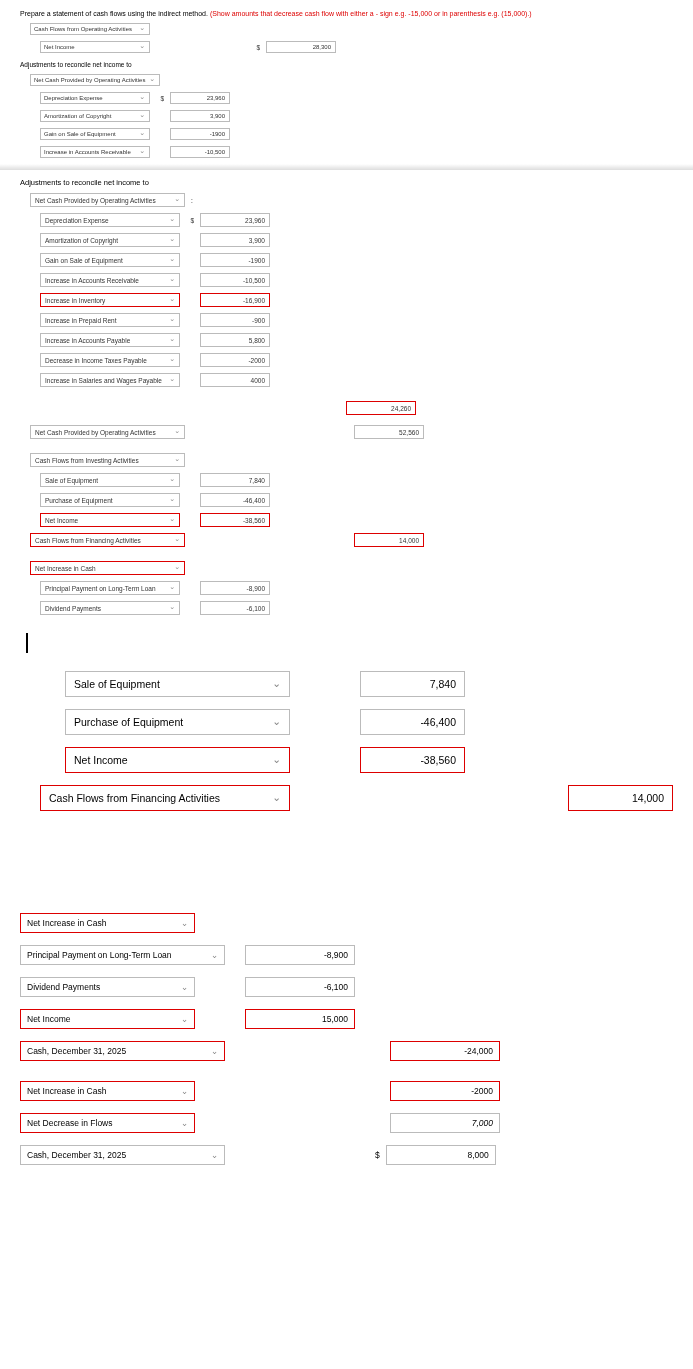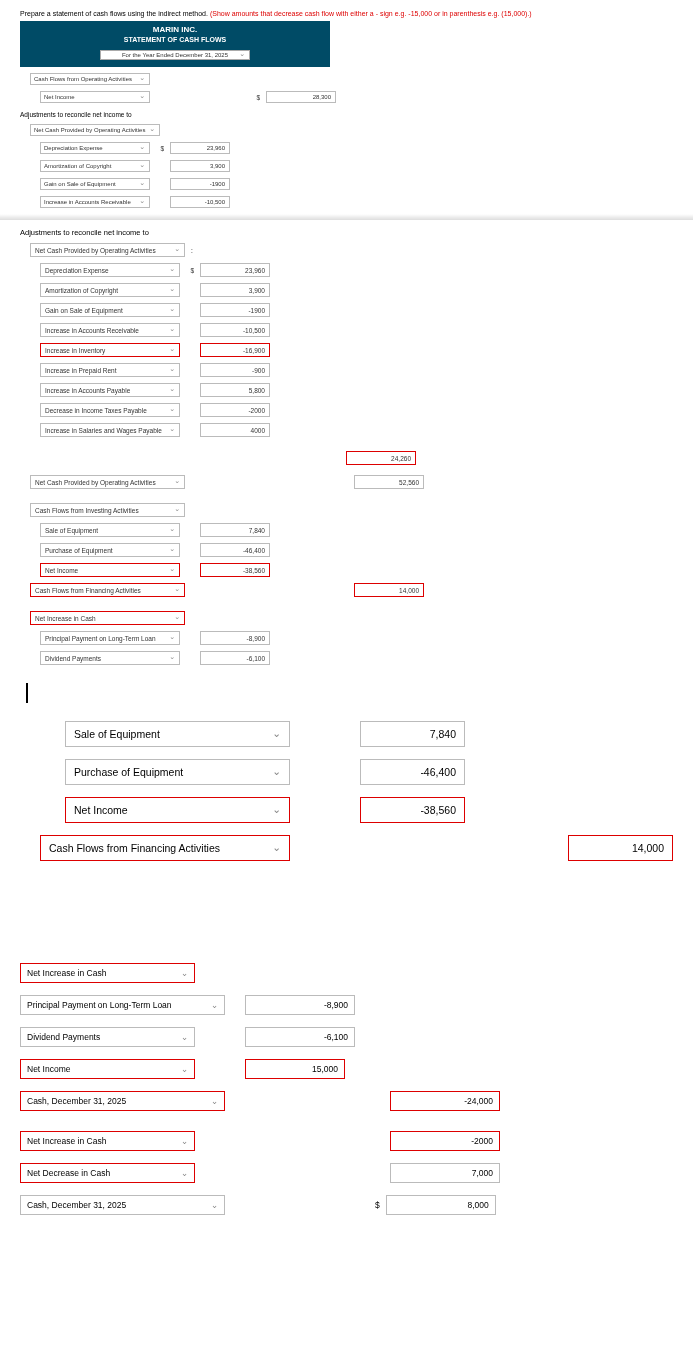--- a/index.html
+++ b/index.html
@@ -34,25 +34,20 @@
 </style>
 </head>
 <body>
 
 <div class="wrap">
 
   <div class="instr">
     <span>Prepare a statement of cash flows using the indirect method. </span><span class="red">(Show amounts that decrease cash flow with either a - sign e.g. -15,000 or in parenthesis e.g. (15,000).)</span>
   </div>
 
-  <div class="header-block">
-    <div class="header-title">MARIN INC.</div>
-    <div class="header-sub">STATEMENT OF CASH FLOWS</div>
-    <div class="header-date" style="width:150px;">For the Year Ended December 31, 2025</div>
-  </div>
 
   <div class="row ind1">
       <div class="dd tiny" style="width:120px;">Cash Flows from Operating Activities</div>
     </div>
   <div class="row ind2">
     <div class="dd tiny" style="width:110px;">Net Income</div>
     <div style="width:90px;"></div>
     <div class="dollar">$</div>
     <div class="val tiny" style="width:70px;">28,300</div>
   </div>
@@ -216,36 +211,36 @@
       <div class="med-val" style="width:110px;">-8,900</div>
     </div>
     <div class="rowL" style="margin-left:0;">
       <div class="med-dd" style="width:175px;">Dividend Payments</div>
         <div style="width:10px;"></div>
       <div class="med-val" style="width:110px;">-6,100</div>
     </div>
     <div class="rowL" style="margin-left:0;">
       <div class="med-dd redbox" style="width:175px;">Net Income</div>
         <div style="width:10px;"></div>
-      <div class="med-val redbox" style="width:100px;">15,000</div>
+      <div class="med-val redbox" style="width:110px;">15,000</div>
     </div>
     <div class="rowL" style="margin-left:0;">
       <div class="med-dd redbox" style="width:205px;">Cash, December 31, 2025</div>
       <div style="width:125px;"></div>
       <div class="med-val redbox" style="width:110px;">-24,000</div>
     </div>
     <div class="rowL" style="margin-left:0; margin-top:20px;">
       <div class="med-dd redbox" style="width:175px;">Net Increase in Cash</div>
       <div style="width:155px;"></div>
       <div class="med-val redbox" style="width:110px;">-2000</div>
     </div>
     <div class="rowL" style="margin-left:0;">
-      <div class="med-dd redbox" style="width:175px;">Net Decrease in Cash</div>
+      <div class="med-dd redbox" style="width:175px;">Net Decrease in Flows</div>
       <div style="width:155px;"></div>
-      <div class="med-val" style="width:110px;">7,000</div>
+      <div class="med-val" style="width:110px;font-style:italic;">7,000</div>
     </div>
     <div class="rowL" style="margin-left:0;">
       <div class="med-dd" style="width:205px;">Cash, December 31, 2025</div>
       <div style="width:110px;"></div>
       <span style="font-size:8.5px;">$</span>
       <div class="med-val" style="width:110px; margin-left:-14px;">8,000</div>
     </div>
   </div>
 
 </div>

